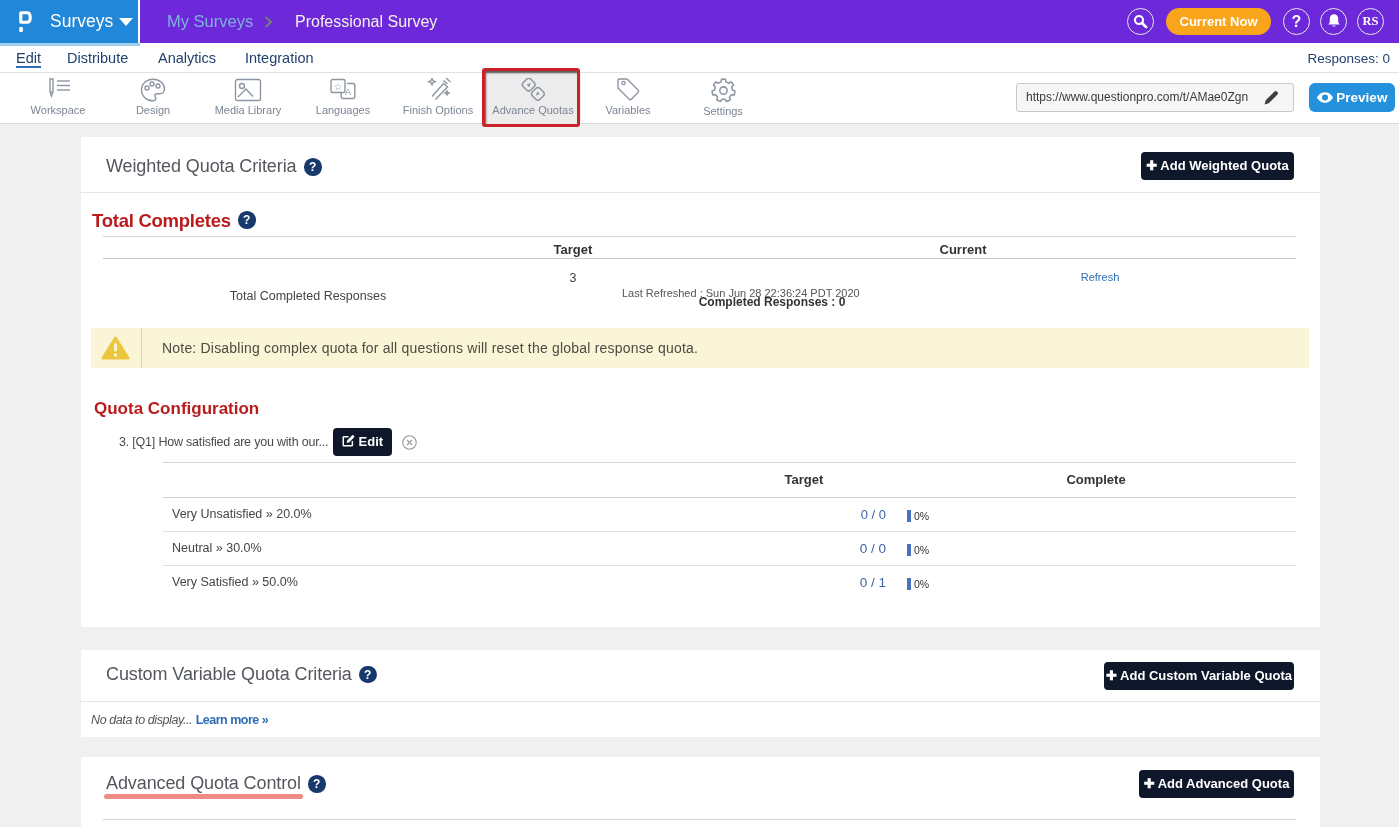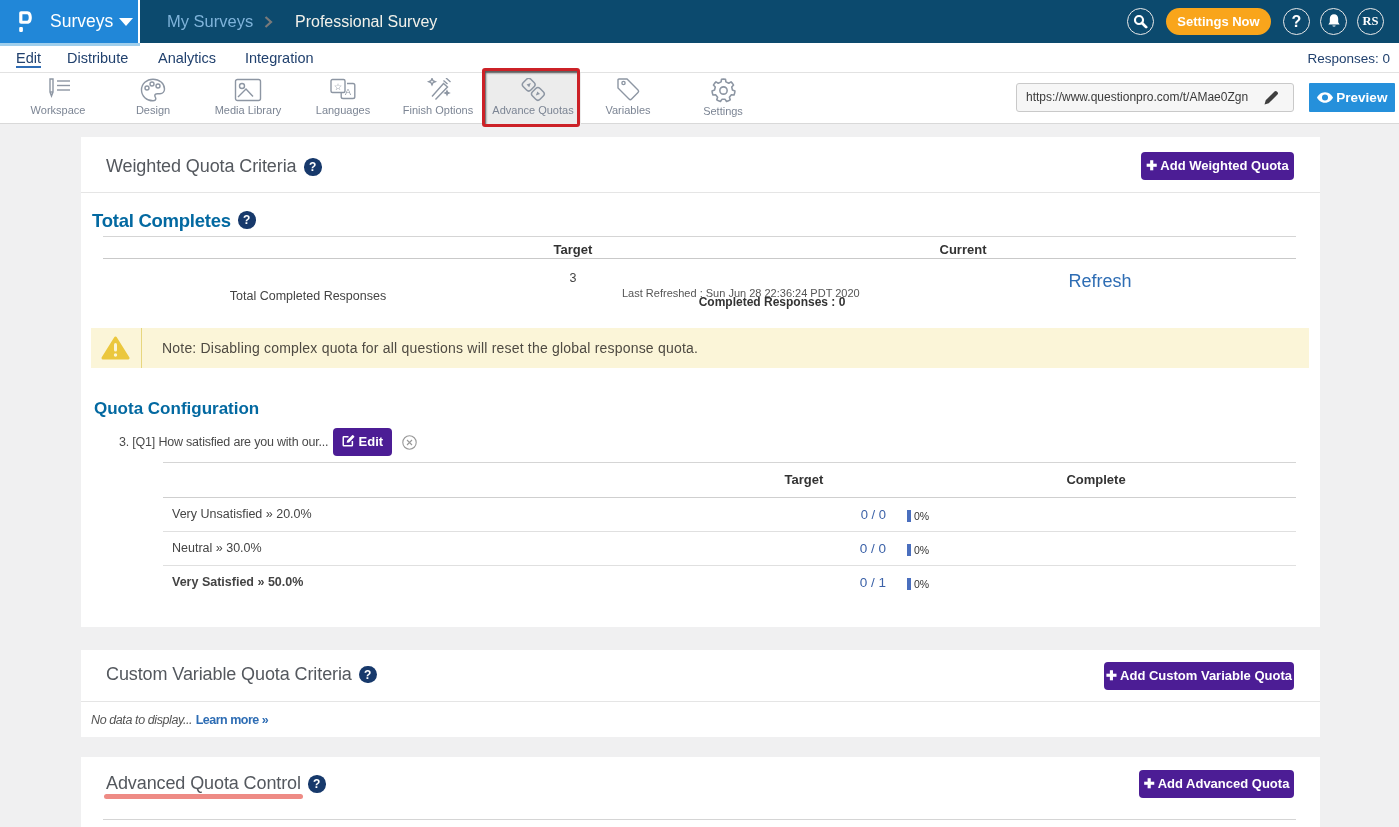--- a/index.html
+++ b/index.html
@@ -1,19 +1,19 @@
 <!DOCTYPE html>
 <html><head>
 <meta charset="utf-8">
 <style>
 * { margin:0; padding:0; box-sizing:border-box; }
 html,body { width:1399px; height:827px; font-family:"Liberation Sans", sans-serif; background:#f0f0f1; overflow:hidden; }
 
 
-#topbar { position:absolute; left:0; top:0; width:1399px; height:43px; background:#0c4a6e;padding-left:9px; }
+#topbar { position:absolute; left:0; top:0; width:1399px; height:43px; background:#6d28d9;padding-left:9px; }
 #logobox { position:absolute; left:0; top:0; width:140px; height:43px; background:#2187d8; border-right:2px solid #fff; }
 #logobox svg { position:absolute; left:18.5px; top:10.5px; }
 #logobox .txt { position:absolute; left:50px; top:0; line-height:43px; color:#fff; font-size:17.5px; font-weight:500; }
 #logobox .caret { position:absolute; left:119px; top:18px; width:0; height:0; border-left:7px solid transparent; border-right:7px solid transparent; border-top:8px solid #fff; }
 #crumb1 { position:absolute; left:167px; top:0; line-height:43px; color:#7fb3da; font-size:16.5px; }
 #crumbsep { position:absolute; left:263px; top:0; }
 #crumb2 { position:absolute; left:295px; top:0; line-height:43px; color:#f3f1ea; font-size:16px; }
 .cir { position:absolute; top:8px; width:27px; height:27px; border:1.5px solid #e9e9e9; border-radius:50%; color:#fff; text-align:center; }
 #upgr { position:absolute; left:1166px; top:8px; width:105px; height:27px; background:#f9a51b; border-radius:14px; color:#fff; font-size:13px; font-weight:bold; text-align:center; line-height:27px; }
 
@@ -26,29 +26,29 @@
 
 #toolbar { position:absolute; left:0; top:73px; width:1399px; height:51px; background:#fff; border-bottom:1px solid #d9d9d9; }
 .tool { position:absolute; top:0; width:96px; height:51px; text-align:center; }
 .tool svg { margin-top:5px; }
 .tool .lbl { margin-top:-2px; font-size:11px; color:#7c8594; }
 #aqcell { background:#ececec; }
 #redbox { position:absolute; left:482px; top:-5px; width:98px; height:59px; border:3.5px solid #cc2127; border-radius:3px; box-shadow:inset 2px 3px 2px -1px rgba(45,45,45,.8); z-index:5; }
 #urlbox { position:absolute; left:1016px; top:10px; width:278px; height:29px; border:1px solid #c9c9c9; border-radius:3px; background:#f6f6f6; overflow:hidden; }
 #urlbox .t { position:absolute; left:9px; top:0; line-height:27px; font-size:12px; color:#3a3a3a; white-space:nowrap; width:223px; overflow:hidden; }
 #urlbox .pen { position:absolute; right:0; top:0; width:44px; height:27px; text-align:center; }
-#prevbtn { position:absolute; left:1309px; top:10px; width:86px; height:29px; background:#2590db; border-radius:1px; color:#fff; font-size:13.5px; font-weight:bold; text-align:center; line-height:29px; }
+#prevbtn { position:absolute; left:1309px; top:10px; width:86px; height:29px; background:#2590db; border-radius:6px; color:#fff; font-size:13.5px; font-weight:bold; text-align:center; line-height:29px; }
 
 
 .card { position:absolute; left:81px; width:1239px; background:#fff; }
 .cardtitle { position:absolute; left:25px; font-size:18px; color:#54585e; letter-spacing:-.1px; white-space:nowrap; }
 .help { position:absolute; width:17.5px; height:17.5px; border-radius:50%; background:#17396b; color:#fff; font-size:12px; font-weight:bold; text-align:center; line-height:18px; }
-.bluebtn { position:absolute; background:#4c1d95; border-radius:4px; color:#fff; font-size:13px; font-weight:bold; text-align:center; }
+.bluebtn { position:absolute; background:#0f172a; border-radius:4px; color:#fff; font-size:13px; font-weight:bold; text-align:center; }
 .hdrline { position:absolute; left:0; width:1239px; height:1px; background:#e5e5e5; }
-.navyhead { position:absolute; font-weight:bold; color:#0369a1; white-space:nowrap; }
+.navyhead { position:absolute; font-weight:bold; color:#b91c1c; white-space:nowrap; }
 .tline { position:absolute; height:1px; background:#d5d5d5; }
 .cell { position:absolute; white-space:nowrap;text-align:right; }
 
 
 #note { position:absolute; left:10px; top:190.5px; width:1218px; height:40px; background:#fbf5d8; }
 #note .sep { position:absolute; left:50px; top:0; width:1px; height:40px; background:#e7d67e; }
 #note .msg { position:absolute; left:71px; top:0; line-height:40px; font-size:14px; letter-spacing:.2px; color:#4e4a42; }
 .warntri { position:absolute; left:10px; top:8px; }
 
 .link { color:#2e6db4; }
@@ -70,21 +70,21 @@
         <path d="M2.5 1 L8 6 L2.5 11" fill="none" stroke="#7a7a7a" stroke-width="2.2"></path>
       </svg></div>
   <div id="crumb2">Professional Survey</div>
 
   <div class="cir" style="left:1127px;">
     <svg width="15" height="15" viewBox="0 0 16 16" style="margin-top:5px;">
         <circle cx="6.4" cy="6.4" r="4.3" fill="none" stroke="#fff" stroke-width="2.3"></circle>
         <line x1="9.6" y1="9.6" x2="14" y2="14" stroke="#fff" stroke-width="3" stroke-linecap="round"></line>
       </svg>
   </div>
-  <div id="upgr">Settings Now</div>
+  <div id="upgr">Current Now</div>
   <div class="cir" style="left:1283px; font-weight:bold; font-size:16px; line-height:25px;">?</div>
   <div class="cir" style="left:1320px;">
     <svg width="16" height="16" viewBox="0 0 16 16" style="margin-top:4px;">
         <path fill="#fff" d="M8 1.2 C5.4 1.2 3.8 3.2 3.8 5.8 L3.8 9.2 L2.4 11.4 L13.6 11.4 L12.2 9.2 L12.2 5.8 C12.2 3.2 10.6 1.2 8 1.2 Z"></path>
         <path fill="#fff" d="M6.3 12.4 A1.8 1.8 0 0 0 9.7 12.4 Z"></path>
       </svg>
   </div>
   <div class="cir" style="left:1357px; font-weight:bold; font-size:12.5px; line-height:25px;font-family:Liberation Serif, serif;">RS</div>
 </div>
 
@@ -192,21 +192,21 @@
   <div class="tline" style="left:22px; top:99px; width:1193px;"></div>
   <div class="cell" style="left:0; top:105px; width:492px; text-align:center; font-weight:bold; font-size:13px; color:#333;">&nbsp;</div>
   <div class="cell" style="left:472px; top:105px; width:40px; text-align:center; font-weight:bold; font-size:13px; color:#333;">Target</div>
   <div class="cell" style="left:842px; top:105px; width:80px; text-align:center; font-weight:bold; font-size:13px; color:#333;">Current</div>
   <div class="tline" style="left:22px; top:121px; width:1193px; background:#c9c9c9;"></div>
 
   <div class="cell" style="left:60px; top:152px; width:334px; text-align:center; font-size:12.5px; color:#444;">Total Completed Responses</div>
   <div class="cell" style="left:472px; top:134px; width:40px; text-align:center; font-size:12.5px; color:#444;">3</div>
   <div class="cell" style="left:541px; top:134px; width:300px; text-align:center; font-weight:bold; font-size:12px; color:#333;margin-top:24px;">Completed Responses : 0</div>
   <div class="cell" style="left:541px; top:150px; width:300px; text-align:left; font-size:11px; color:#555;">Last Refreshed : Sun Jun 28 22:36:24 PDT 2020</div>
-  <div class="cell link" style="left:959px; top:134px; width:120px; text-align:center; font-size:18px;">Refresh</div>
+  <div class="cell link" style="left:959px; top:134px; width:120px; text-align:center; font-size:11px;">Refresh</div>
 
   <div id="note">
     <svg class="warntri" width="29" height="24" viewBox="0 0 29 24">
       <path fill="#ebc73d" stroke="#ebc73d" stroke-width="3" stroke-linejoin="round" d="M14.5 2 L27 22 L2 22 Z"></path>
       <rect x="13" y="7" width="3" height="8.6" rx="1.5" fill="#fbf5d8"></rect>
       <circle cx="14.5" cy="19" r="1.7" fill="#fbf5d8"></circle>
     </svg>
     <div class="sep"></div>
     <div class="msg">Note: Disabling complex quota for all questions will reset the global response quota.</div>
   </div>
@@ -230,21 +230,21 @@
   <div class="cell" style="left:91px; top:370px; font-size:12.5px; color:#444;">Very Unsatisfied » 20.0%</div>
   <div class="cell" style="left:745px; top:370px; width:60px; text-align:right; font-size:13px; color:#3c62a8;">0 / 0</div>
   <div class="cell" style="left:826px; top:369px;"><span style="display:inline-block;width:4px;height:12px;background:#4a6fbe;vertical-align:-2px;"></span><span style="font-size:10.5px;color:#333;"> 0%</span></div>
   <div class="tline" style="left:82px; top:394px; width:1133px; background:#e0e0e0;"></div>
 
   <div class="cell" style="left:91px; top:404px; font-size:12.5px; color:#444;">Neutral » 30.0%</div>
   <div class="cell" style="left:745px; top:404px; width:60px; text-align:right; font-size:13.5px; color:#3c62a8;">0 / 0</div>
   <div class="cell" style="left:826px; top:403px;"><span style="display:inline-block;width:4px;height:12px;background:#4a6fbe;vertical-align:-2px;"></span><span style="font-size:10.5px;color:#333;"> 0%</span></div>
   <div class="tline" style="left:82px; top:428px; width:1133px; background:#e0e0e0;"></div>
 
-  <div class="cell" style="left:91px; top:438px; font-size:12.5px; color:#444;font-weight:bold;">Very Satisfied » 50.0%</div>
+  <div class="cell" style="left:91px; top:438px; font-size:12.5px; color:#444;">Very Satisfied » 50.0%</div>
   <div class="cell" style="left:745px; top:438px; width:60px; text-align:right; font-size:13.5px; color:#3c62a8;">0 / 1</div>
   <div class="cell" style="left:826px; top:437px;"><span style="display:inline-block;width:4px;height:12px;background:#4a6fbe;vertical-align:-2px;"></span><span style="font-size:10.5px;color:#333;"> 0%</span></div>
 </div>
 
 <div class="card" id="card2" style="top:649.5px; height:87.5px;">
   <div class="cardtitle" style="top:14px;">Custom Variable Quota Criteria</div>
   <div class="help" style="left:278px; top:16px;">?</div>
   <div class="bluebtn" style="left:1023px; top:12px; width:190px; height:28px; line-height:28px;">✚ Add Custom Variable Quota</div>
   <div class="hdrline" style="top:51.5px;"></div>
   <div class="cell" style="left:10px; top:63px; font-size:12.5px;"><i style="color:#555; letter-spacing:-.4px;">No data to display...</i> <span class="link" style="font-weight:bold; letter-spacing:-.5px;">Learn more »</span></div>

